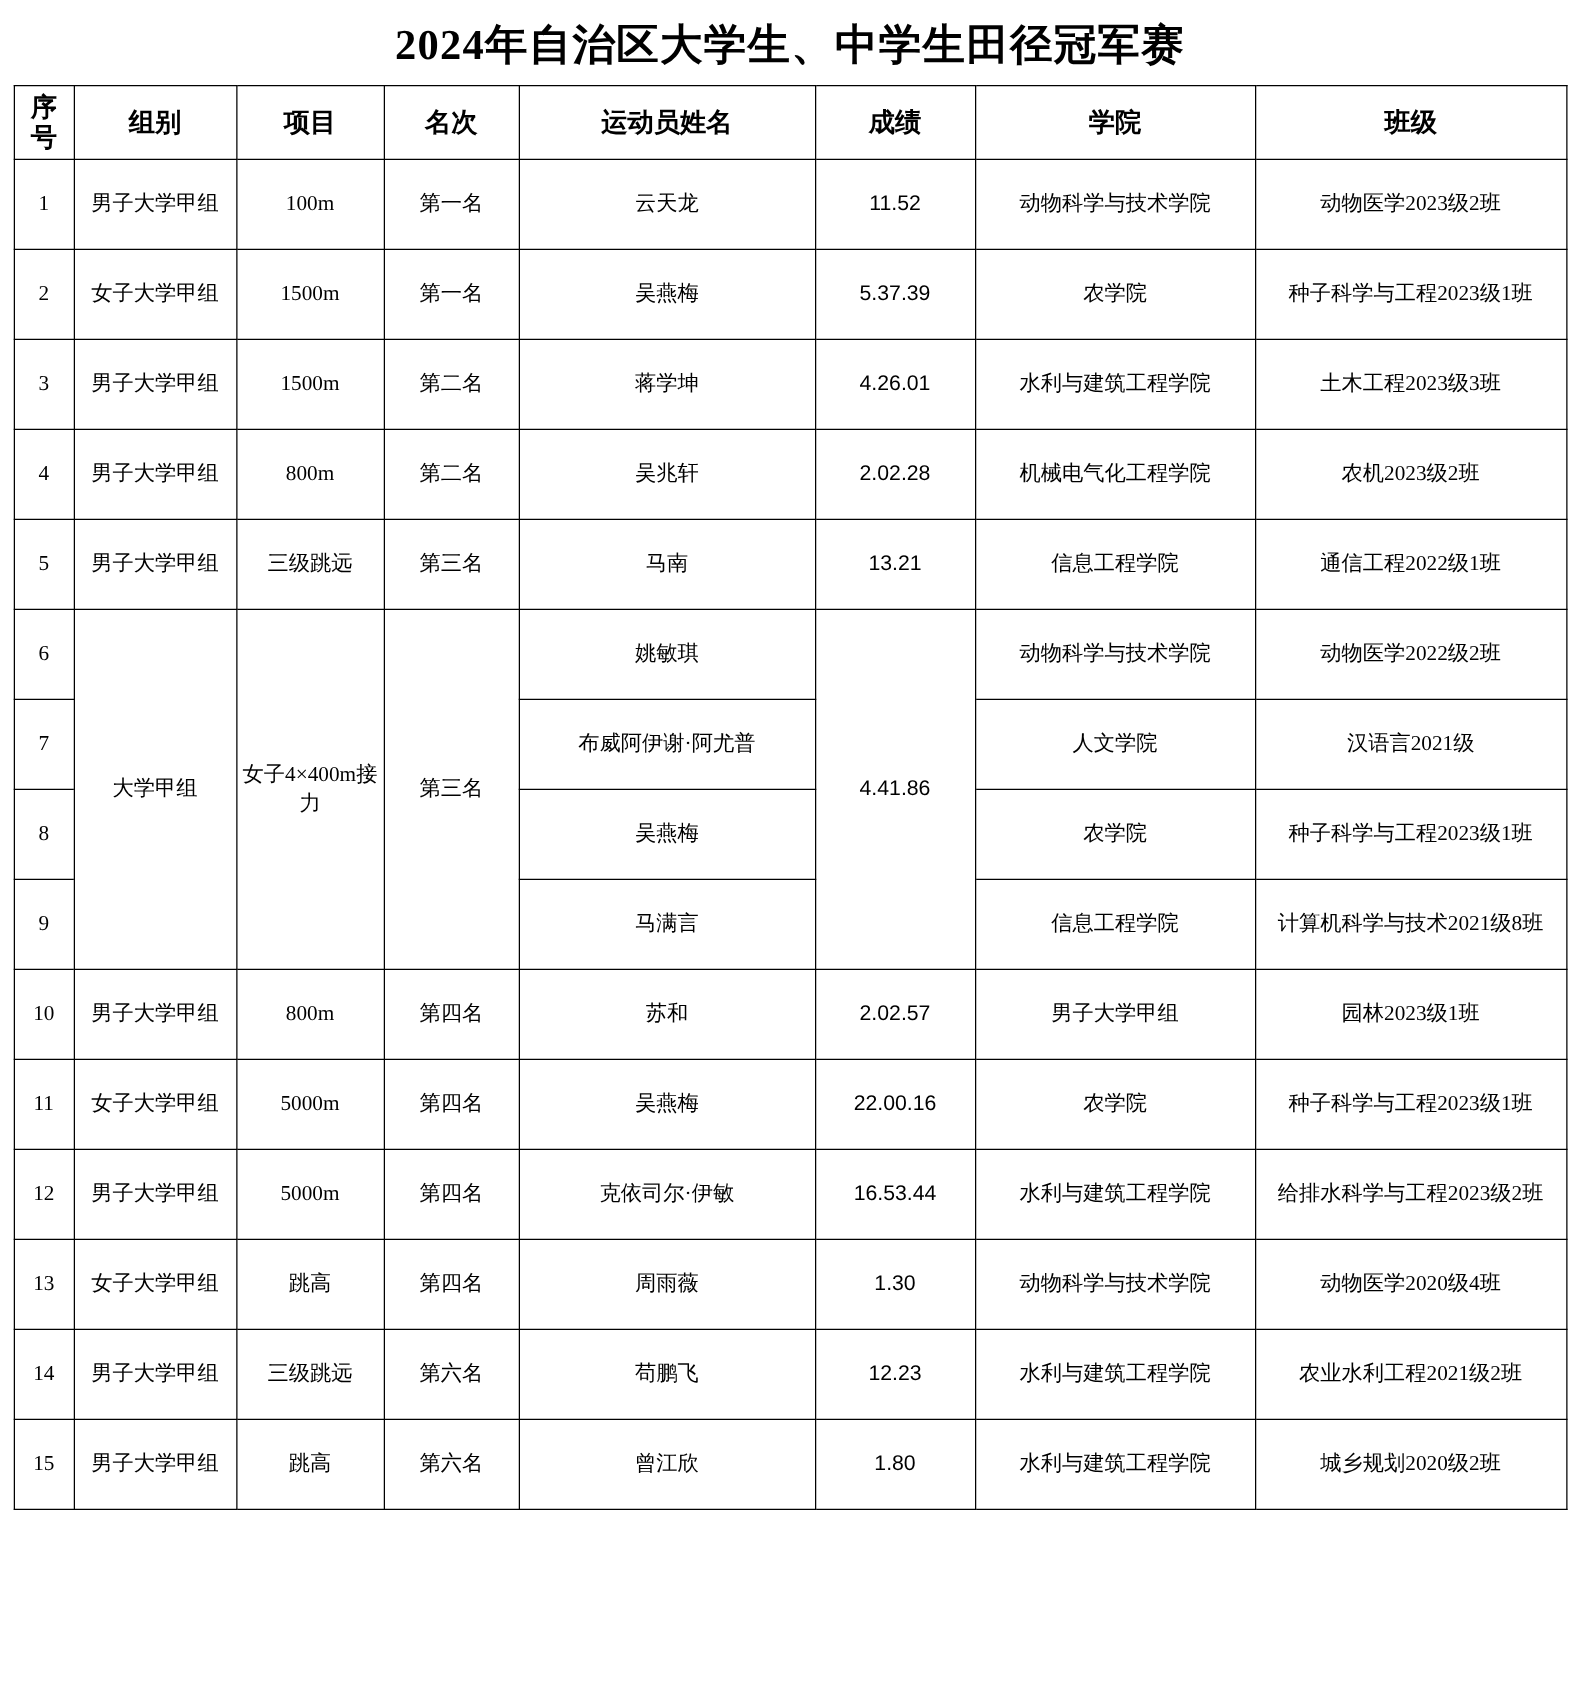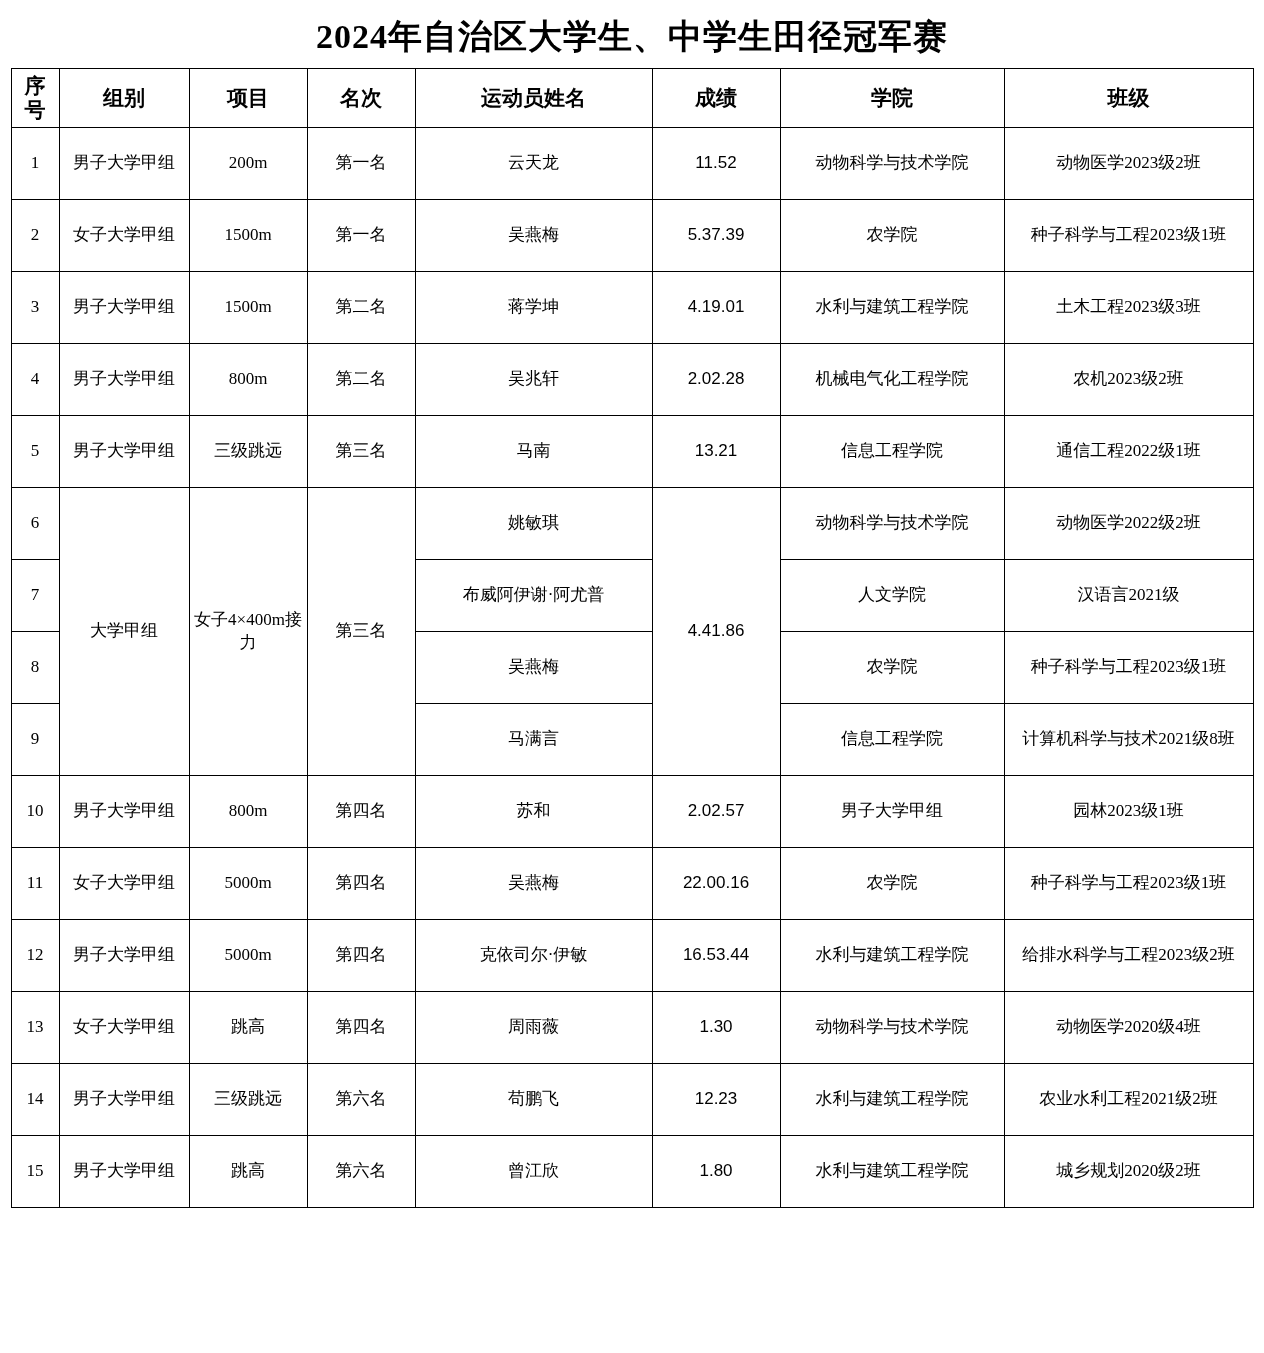--- a/index.html
+++ b/index.html
@@ -100,21 +100,21 @@
         <th>运动员姓名</th>
         <th>成绩</th>
         <th>学院</th>
         <th>班级</th>
       </tr>
     </thead>
     <tbody>
       <tr class="data-row">
         <td class="cell-seq">1</td>
         <td class="cell-group">男子大学甲组</td>
-        <td class="cell-event">200m</td>
+        <td class="cell-event">100m</td>
         <td class="cell-rank">第一名</td>
         <td class="cell-athlete">云天龙</td>
         <td class="cell-score">11.52</td>
         <td class="cell-college">动物科学与技术学院</td>
         <td class="cell-class">动物医学2023级2班</td>
       </tr>
       <tr class="data-row">
         <td class="cell-seq">2</td>
         <td class="cell-group">女子大学甲组</td>
         <td class="cell-event">1500m</td>
@@ -123,21 +123,21 @@
         <td class="cell-score">5.37.39</td>
         <td class="cell-college">农学院</td>
         <td class="cell-class">种子科学与工程2023级1班</td>
       </tr>
       <tr class="data-row">
         <td class="cell-seq">3</td>
         <td class="cell-group">男子大学甲组</td>
         <td class="cell-event">1500m</td>
         <td class="cell-rank">第二名</td>
         <td class="cell-athlete">蒋学坤</td>
-        <td class="cell-score">4.19.01</td>
+        <td class="cell-score">4.26.01</td>
         <td class="cell-college">水利与建筑工程学院</td>
         <td class="cell-class">土木工程2023级3班</td>
       </tr>
       <tr class="data-row">
         <td class="cell-seq">4</td>
         <td class="cell-group">男子大学甲组</td>
         <td class="cell-event">800m</td>
         <td class="cell-rank">第二名</td>
         <td class="cell-athlete">吴兆轩</td>
         <td class="cell-score">2.02.28</td>

